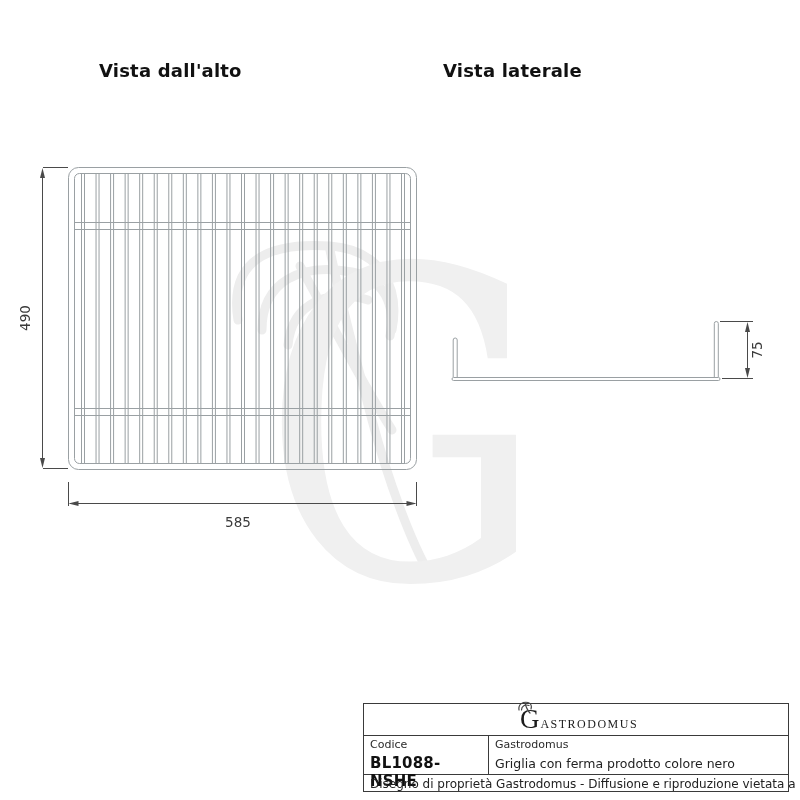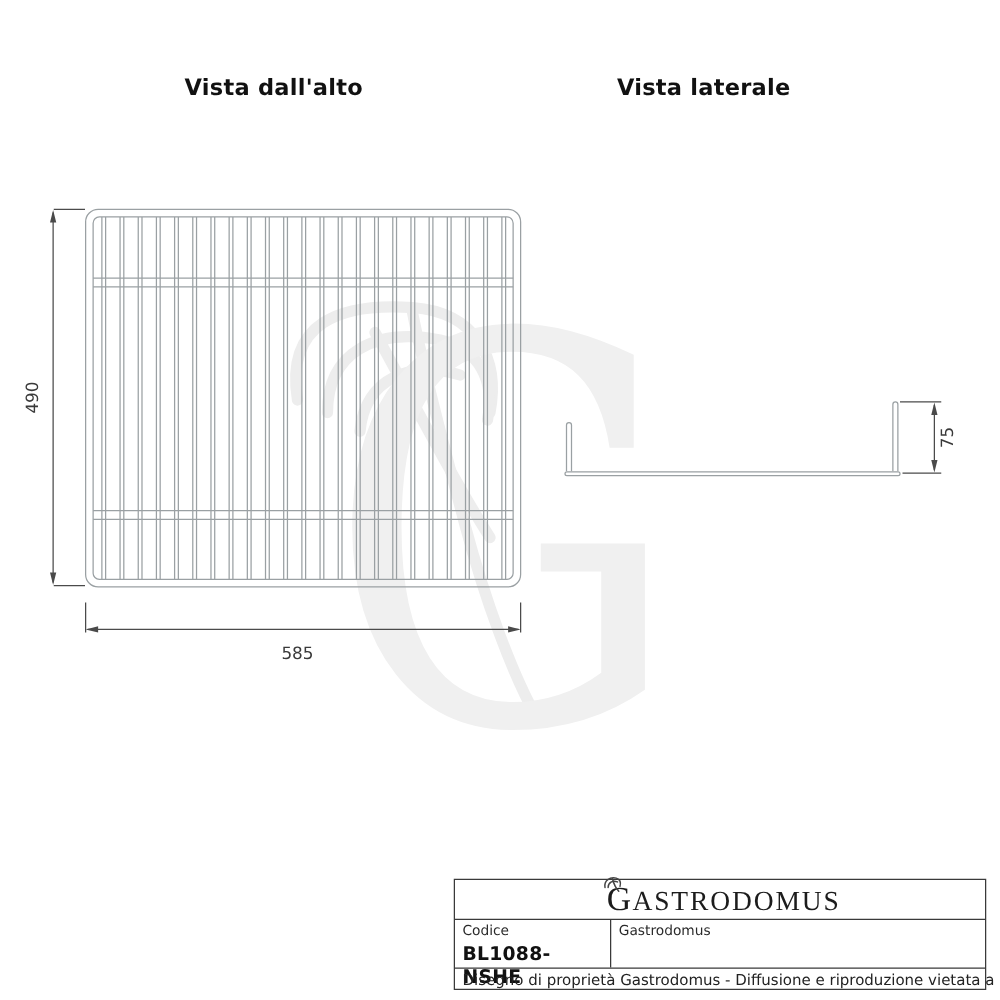--- a/index.html
+++ b/index.html
@@ -2,21 +2,21 @@
 <html><head>
 <meta charset="utf-8">
 <style>
   html,body{margin:0;padding:0;}
   body{
     width:800px;height:800px;position:relative;background:#ffffff;
     font-family:"DejaVu Sans","Liberation Sans",sans-serif;
     overflow:hidden;
   }
   .view-title{
-    position:absolute;top:60px;width:240px;text-align:center;
+    position:absolute;top:60px;width:240px;text-align:left;
     font-size:18px;font-weight:bold;color:#111;
     font-family:"DejaVu Sans","Liberation Sans",sans-serif;
     letter-spacing:0.2px;
   }
   #title-top{left:99px;}
   #title-side{left:443px;}
   #drawing-svg{position:absolute;left:0;top:0;}
 
   
   .title-block{
@@ -27,21 +27,21 @@
   .tb-logo-row{
     height:32px;border-bottom:1px solid #3a3a3a;box-sizing:border-box;
     display:flex;align-items:flex-end;justify-content:center;
     padding-bottom:2px;position:relative;
   }
   .logo{
     font-family:"Liberation Serif","DejaVu Serif",serif;color:#1c1c1c;
     white-space:nowrap;line-height:1;display:inline-flex;align-items:baseline;
   }
   .logo-g{font-size:27px;letter-spacing:1px;}
-  .logo-rest{font-size:22px;letter-spacing:1.5px;}
+  .logo-rest{font-size:12px;letter-spacing:1.5px;}
   .logo-ornament{position:relative;top:-14px;left:3px;margin-right:-10px;}
   .tb-main-row{display:flex;height:38px;box-sizing:border-box;}
   .tb-cell{box-sizing:border-box;padding:2px 12px 0 6px;}
   .tb-cell-code{width:125px;border-right:1px solid #3a3a3a;}
   .tb-cell-desc{flex:1;}
   .tb-label{font-size:11px;color:#2a2a2a;line-height:1.25;}
   .tb-code-value{font-size:15px;font-weight:bold;color:#111;margin-top:2px;letter-spacing:0.2px;}
   .tb-desc-value{font-size:12.5px;color:#222;margin-top:4px;}
   .tb-footer-row{
     height:18px;border-top:1px solid #3a3a3a;box-sizing:border-box;
@@ -179,16 +179,17 @@
       <span class="logo-rest">ASTRODOMUS</span>
     </span>
   </div>
   <div class="tb-main-row">
     <div class="tb-cell tb-cell-code">
       <div class="tb-label">Codice</div>
       <div class="tb-code-value">BL1088-NSHE</div>
     </div>
     <div class="tb-cell tb-cell-desc">
       <div class="tb-label">Gastrodomus</div>
+      <div class="tb-desc-value">Griglia con ferma prodotto colore nero</div>
     </div>
   </div>
   <div class="tb-footer-row">Disegno di proprietà Gastrodomus - Diffusione e riproduzione vietata a norma di legge.</div>
 </div>
 
 </body></html>

